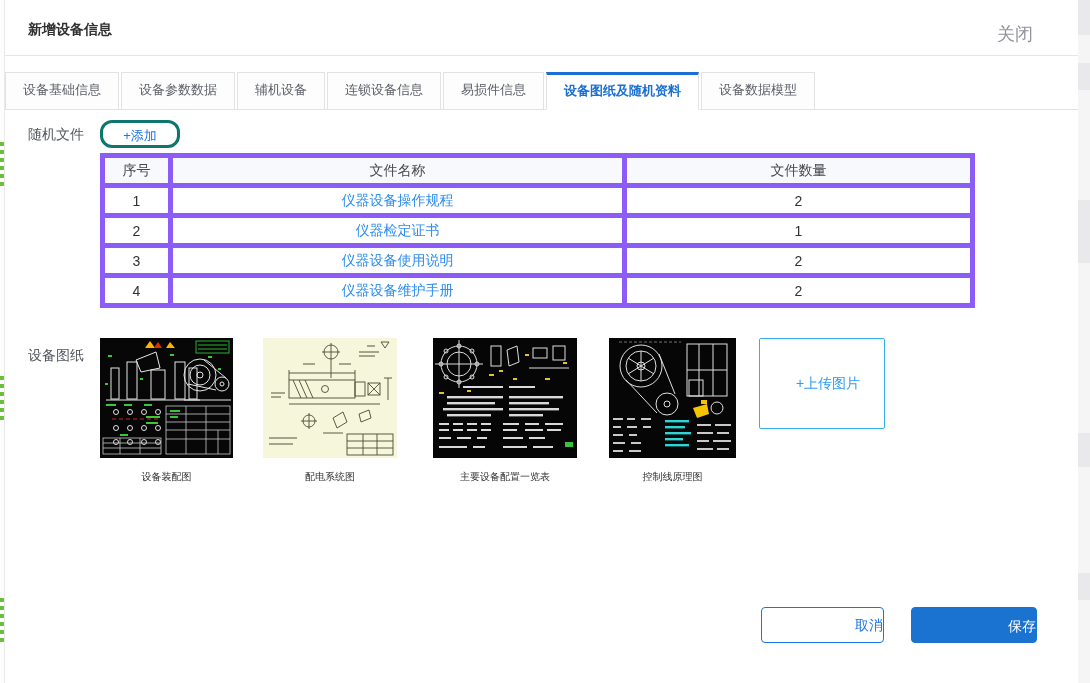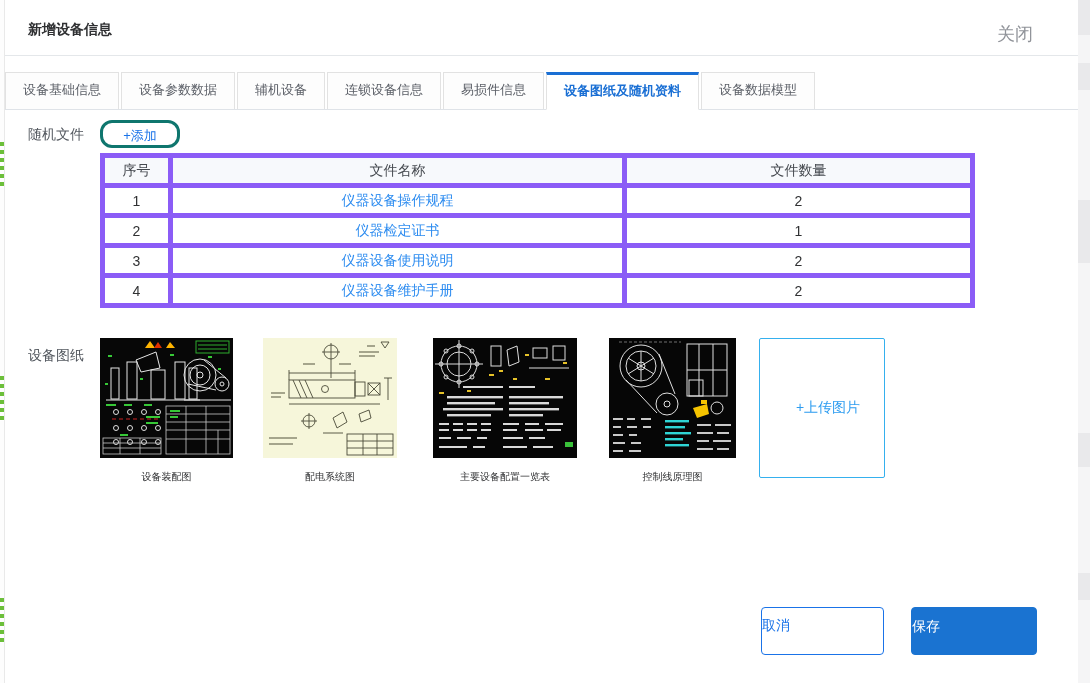--- a/index.html
+++ b/index.html
@@ -50,27 +50,27 @@
   .thumb { position:absolute; top:338px; height:120px; cursor:pointer; display:block; }
   .t1 { left:95px;  width:133px; }
   .t2 { left:258px; width:134px; }
   .t3 { left:428px; width:144px; }
   .t4 { left:604px; width:127px; }
   .thumb-label { position:absolute; top:470px; height:20px; font-size:10px; color:#303133; text-align:center; }
   .tl1 { left:95px;  width:133px; }
   .tl2 { left:258px; width:134px; }
   .tl3 { left:421px; width:158px; }
   .tl4 { left:604px; width:127px; }
-  .upload-box { position:absolute; left:754px; top:338px; width:126px; height:140px; background:#fff;
+  .upload-box { position:absolute; left:754px; top:338px; width:126px; height:91px; background:#fff;
                 border:1px solid #35b0ee; border-radius:2px; display:flex; align-items:center; justify-content:center;
                 cursor:pointer;padding-left:12px; }
   .upload-box .txt { font-size:14px; color:#2d9cf0; }
 
   
-  .btn { position:absolute; top:607px; height:48px; border-radius:4px; font-size:14px; text-align:left;
+  .btn { position:absolute; top:607px; height:36px; border-radius:4px; font-size:14px; text-align:right;
          line-height:34px; cursor:pointer; }
   .btn-cancel { left:756px; width:123px; background:#fff; border:1px solid #1a73e8; color:#1a73e8; }
   .btn-save   { left:906px; width:126px; background:#1a73d1; border:1px solid #1a73d1; color:#fff; line-height:36px; }
 </style>
 </head>
 <body>
 
 <div class="page">
 
   <div class="left-strip">

